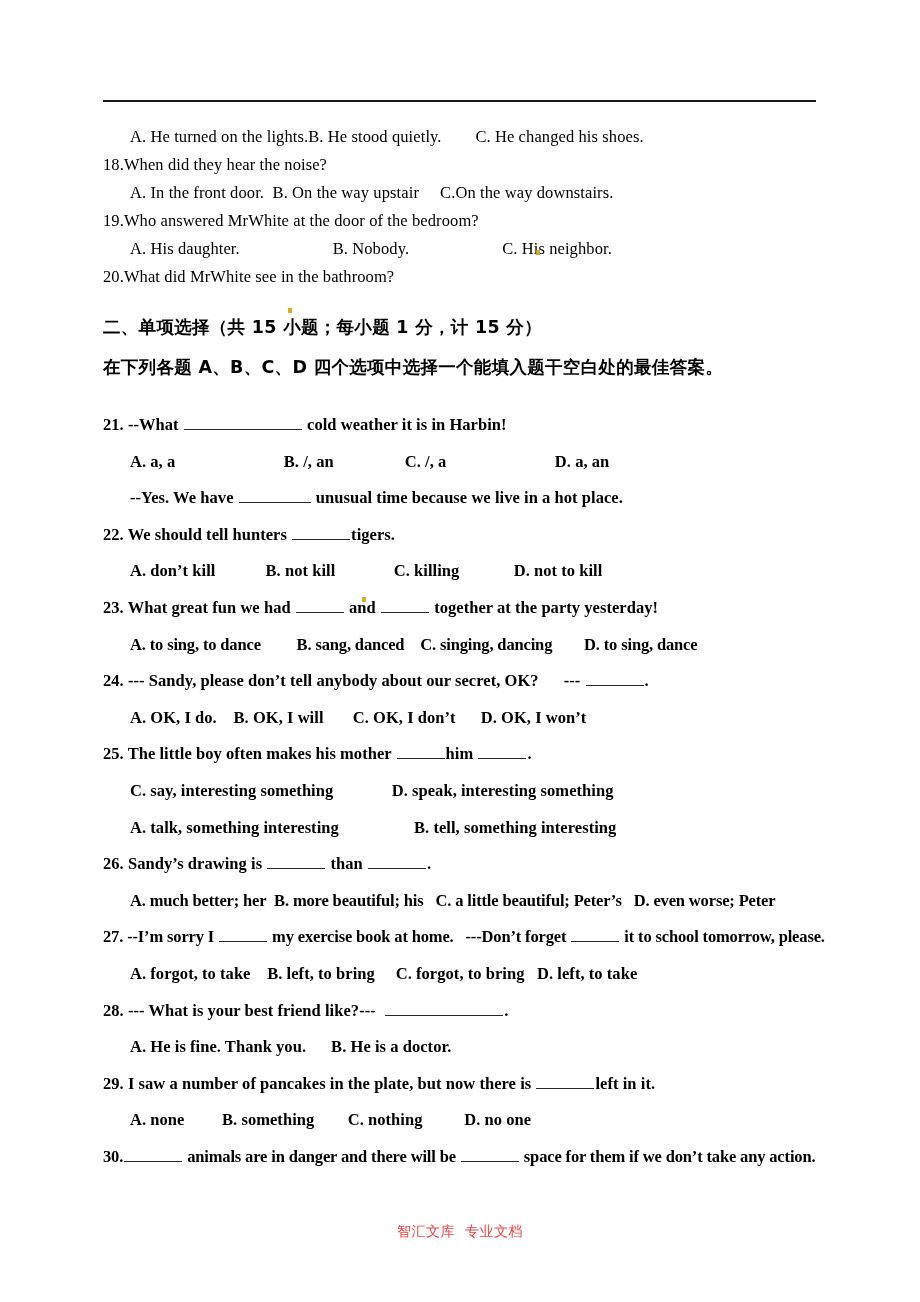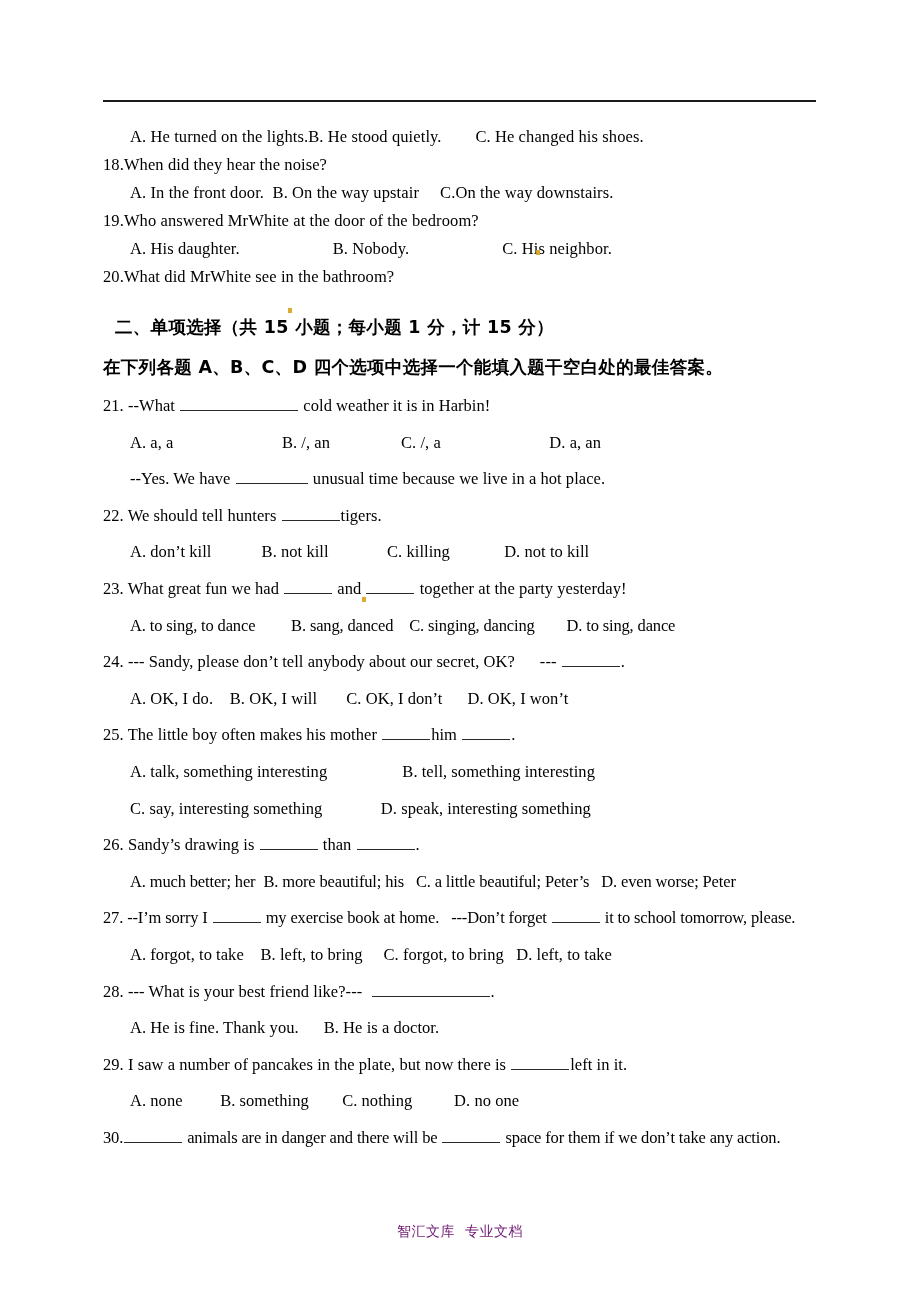--- a/index.html
+++ b/index.html
@@ -53,24 +53,24 @@
 
   
   .cn-heading {
     font-family: "DejaVu Sans", "Liberation Sans", sans-serif;
     font-size: 17.5px;
     font-weight: bold;
     line-height: 40px;
     letter-spacing: 0.3px;
     white-space: pre;
   }
-  .cn-heading.first { margin-top: 16px; margin-left: 12px; }
+  .cn-heading.first { margin-top: 16px; }
 
   
-  .mc-block { margin-top: 1px; }
+  .mc-block { margin-top: 20px; font-weight: bold; }
   .mc-line {
     font-size: 16.5px;
     line-height: 36.6px;
     white-space: pre;
     letter-spacing: 0.05px;
   }
   .mc-line.indent { padding-left: 27px; }
   .mc-line.tight { letter-spacing: -0.15px; }
 
   
@@ -97,21 +97,21 @@
 
   
   .footer {
     position: absolute;
     left: 0;
     top: 1206px;
     width: 920px;
     text-align: center;
     font-family: "DejaVu Sans", "Liberation Sans", sans-serif;
     font-size: 14px;
-    color: #701a75;
+    color: #ef4444;
     letter-spacing: 0.5px;
     white-space: pre;
   }
 </style>
 </head>
 <body>
 
 <div class="page">
 
   <div class="header-rule"></div>
@@ -139,22 +139,22 @@
       <div class="mc-line">22. We should tell hunters <span class="blank b-md"></span>tigers.</div>
       <div class="mc-line indent">A. don’t kill            B. not kill              C. killing             D. not to kill</div>
 
       <div class="mc-line">23. What great fun we had <span class="blank b-sm"></span> and <span class="blank b-sm"></span> together at the party yesterday!</div>
       <div class="mc-line indent tight">A. to sing, to dance         B. sang, danced    C. singing, dancing        D. to sing, dance</div>
 
       <div class="mc-line">24. --- Sandy, please don’t tell anybody about our secret, OK?      --- <span class="blank b-md"></span>.</div>
       <div class="mc-line indent">A. OK, I do.    B. OK, I will       C. OK, I don’t      D. OK, I won’t</div>
 
       <div class="mc-line">25. The little boy often makes his mother <span class="blank b-sm"></span>him <span class="blank b-sm"></span>.</div>
+      <div class="mc-line indent">C. say, interesting something              D. speak, interesting something</div>
       <div class="mc-line indent">A. talk, something interesting                  B. tell, something interesting</div>
-      <div class="mc-line indent">C. say, interesting something              D. speak, interesting something</div>
 
       <div class="mc-line">26. Sandy’s drawing is <span class="blank b-md"></span> than <span class="blank b-md"></span>.</div>
       <div class="mc-line indent tight">A. much better; her  B. more beautiful; his   C. a little beautiful; Peter’s   D. even worse; Peter</div>
 
       <div class="mc-line tight">27. --I’m sorry I <span class="blank b-sm"></span> my exercise book at home.   ---Don’t forget <span class="blank b-sm"></span> it to school tomorrow, please.</div>
       <div class="mc-line indent">A. forgot, to take    B. left, to bring     C. forgot, to bring   D. left, to take</div>
 
       <div class="mc-line">28. --- What is your best friend like?---  <span class="blank b-xl"></span>.</div>
       <div class="mc-line indent">A. He is fine. Thank you.      B. He is a doctor.</div>
 

